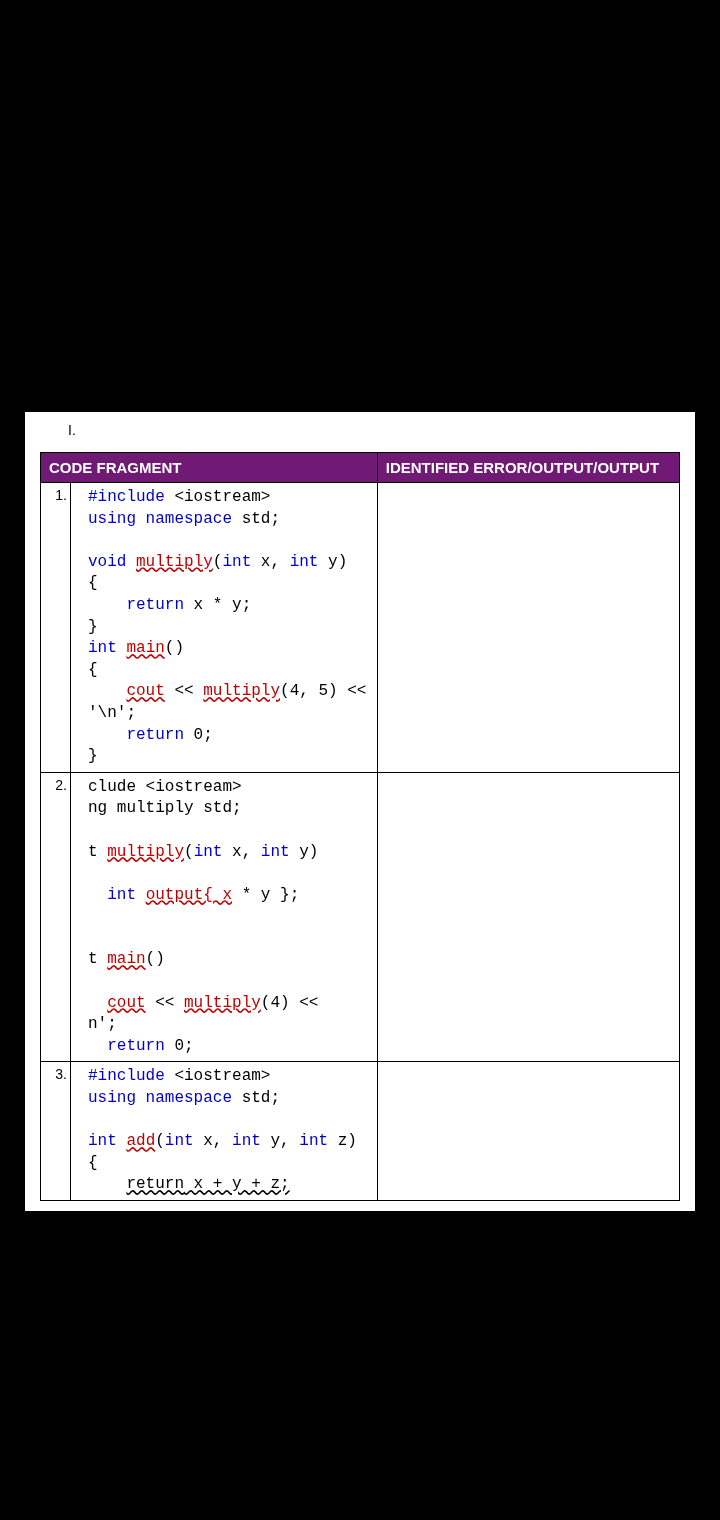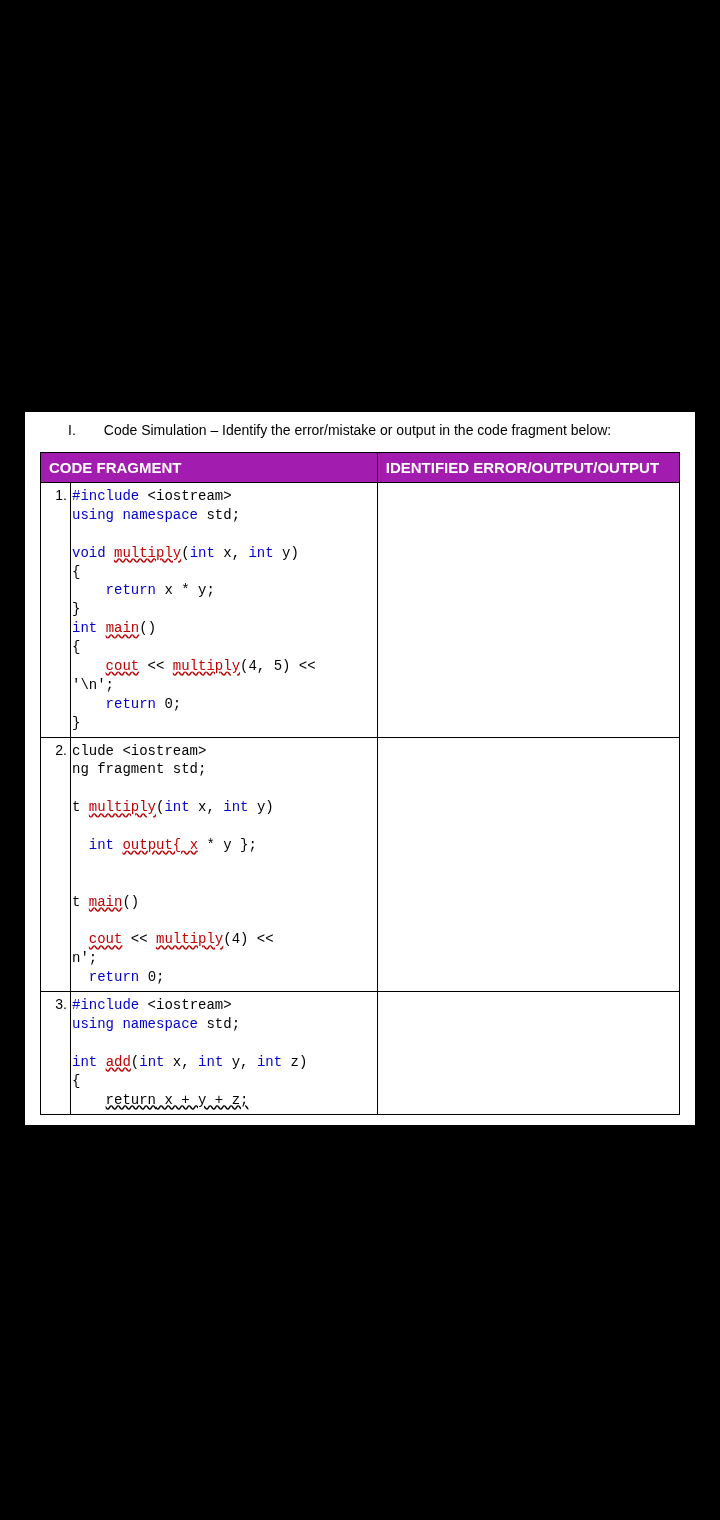--- a/index.html
+++ b/index.html
@@ -30,41 +30,41 @@
       border-collapse: collapse;
       width: 100%;
       table-layout: fixed;
     }
     th, td {
       border: 1px solid #000;
       vertical-align: top;
       padding: 4px 6px;
     }
     th {
-      background: #a21caf;
+      background: #701a75;
       color: #fff;
       font-weight: bold;
       text-align: left;
       font-size: 15px;
       padding: 6px 8px;
     }
     col.num { width: 30px; }
     col.code { width: 48%; }
     col.ans { width: auto; }
     td.num {
       text-align: right;
       font-size: 14px;
       padding: 4px 3px;
     }
     td.code {
       font-family: "Courier New", monospace;
-      font-size: 14px;
+      font-size: 16px;
       line-height: 1.35;
       white-space: pre;
-      padding: 4px 1px;
+      padding: 4px 17px;
     }
     .kw { color: #0000cc; }
     .ul { color: #c00000; text-decoration: underline wavy #c00000; }
     .bl-ul { text-decoration: underline wavy; }
     .page-wrap { position: relative; }
     .black-bottom {
       position: absolute;
       left:0; right:0;
       top: 1095px;
       bottom:0;
@@ -72,21 +72,20 @@
     }
   </style>
 </head>
 <body>
 
 <div class="page-wrap">
 <div class="page">
 
   <div class="instruction">
     <span class="roman">I.</span>
-    <span>Code Simulation – Identify the error/mistake or output in the code fragment below:</span>
   </div>
 
   <table>
     <colgroup>
       <col class="num">
           <col class="code">
           <col class="ans">
     </colgroup>
     <thead>
       <tr>
@@ -110,21 +109,21 @@
 <span>    </span><span class="ul">cout</span><span> &lt;&lt; </span><span class="ul">multiply</span><span>(4, 5) &lt;&lt; </span>
 <span>'\n'</span><span>;</span>
 <span>    </span><span class="kw">return</span><span> 0;</span>
 <span>}</span></td>
         <td></td>
       </tr>
 
       <tr>
         <td class="num">2.</td>
         <td class="code"><span>clude &lt;iostream&gt;</span>
-<span>ng fragment std;</span>
+<span>ng multiply std;</span>
 <span></span>
 <span>t </span><span class="ul">multiply</span><span>(</span><span class="kw">int</span><span> x, </span><span class="kw">int</span><span> y)</span>
 <span></span>
 <span>  </span><span class="kw">int</span><span> </span><span class="ul">output{ x</span><span> * y };</span>
 <span></span>
 <span></span>
 <span>t </span><span class="ul">main</span><span>()</span>
 <span></span>
 <span>  </span><span class="ul">cout</span><span> &lt;&lt; </span><span class="ul">multiply</span><span>(4) &lt;&lt; </span>
 <span>n';</span>

